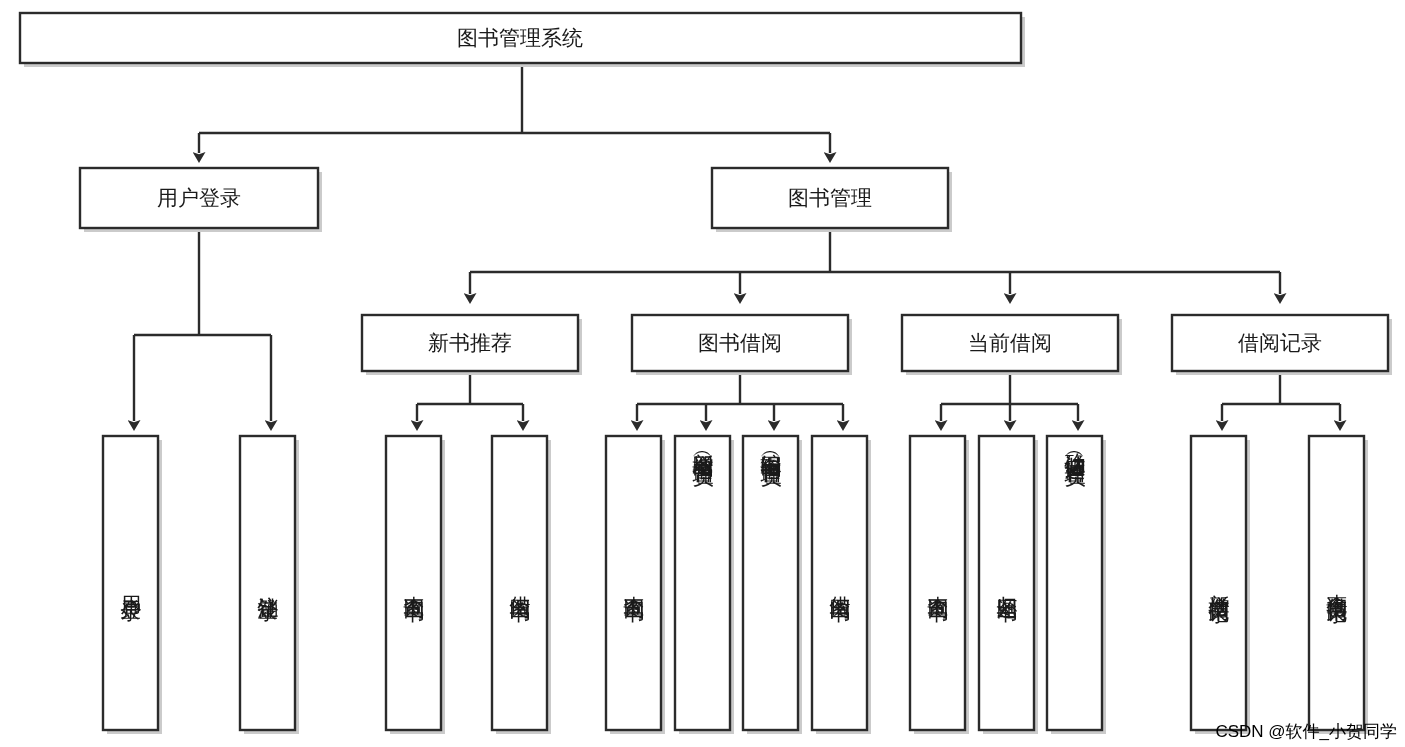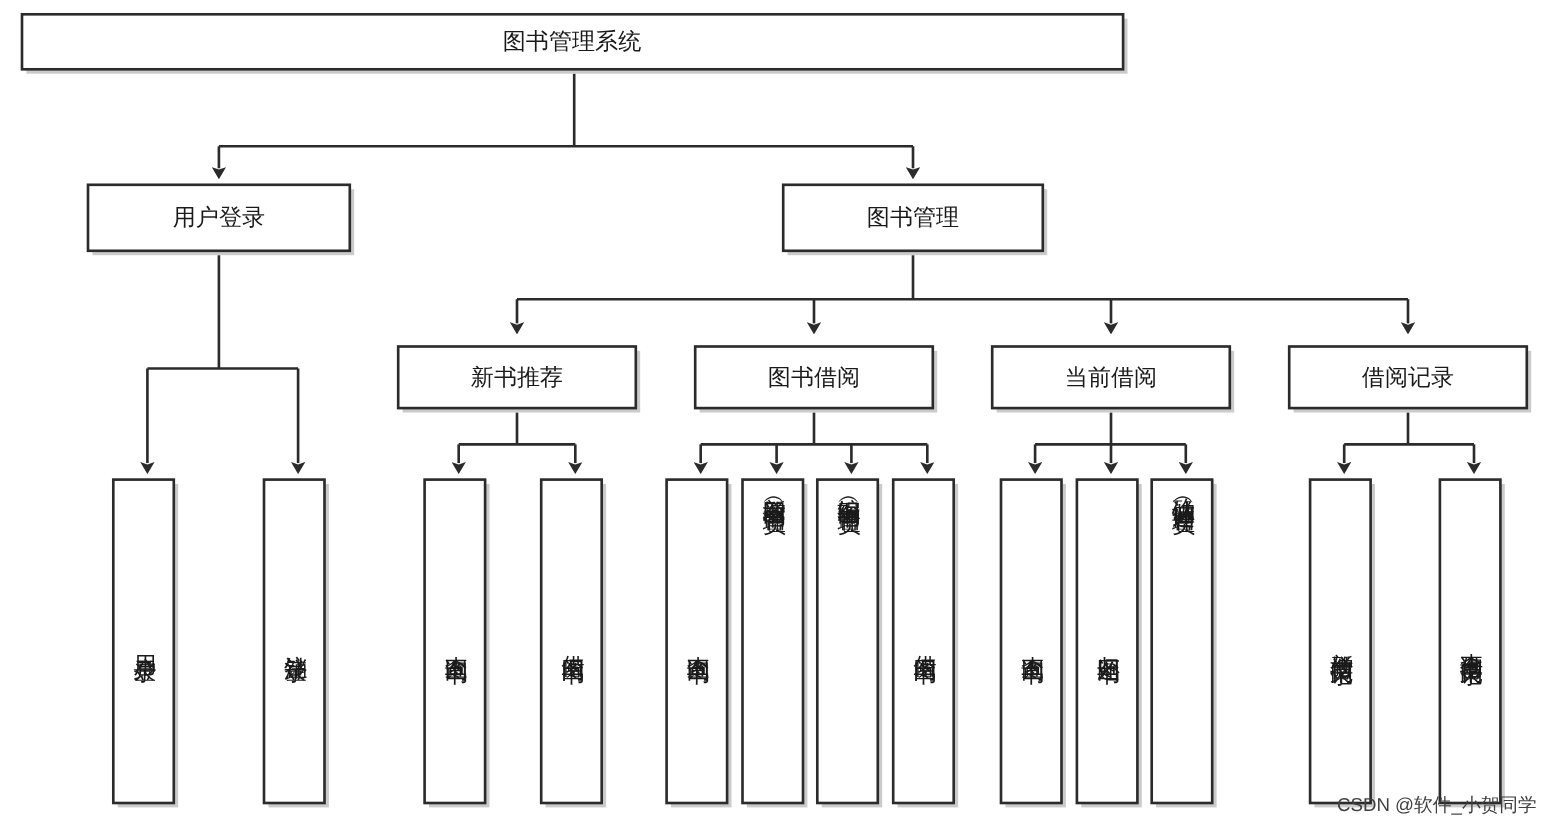--- a/index.html
+++ b/index.html
@@ -66,21 +66,21 @@
     line-height: 1.18;
     letter-spacing: 2px;
     white-space: nowrap;
   }
   .watermark {
     position: absolute;
     right: 8px;
     bottom: 4px;
     font-family: "Liberation Sans", "DejaVu Sans", sans-serif;
     font-size: 17px;
-    color: #404040;
+    color: #000000;
     white-space: nowrap;
   }
 </style>
 </head>
 <body>
 
 <div id="diagram-root">
 
   <svg class="diagram-canvas" viewBox="0 0 1405 747" xmlns="http://www.w3.org/2000/svg">
     <defs>

